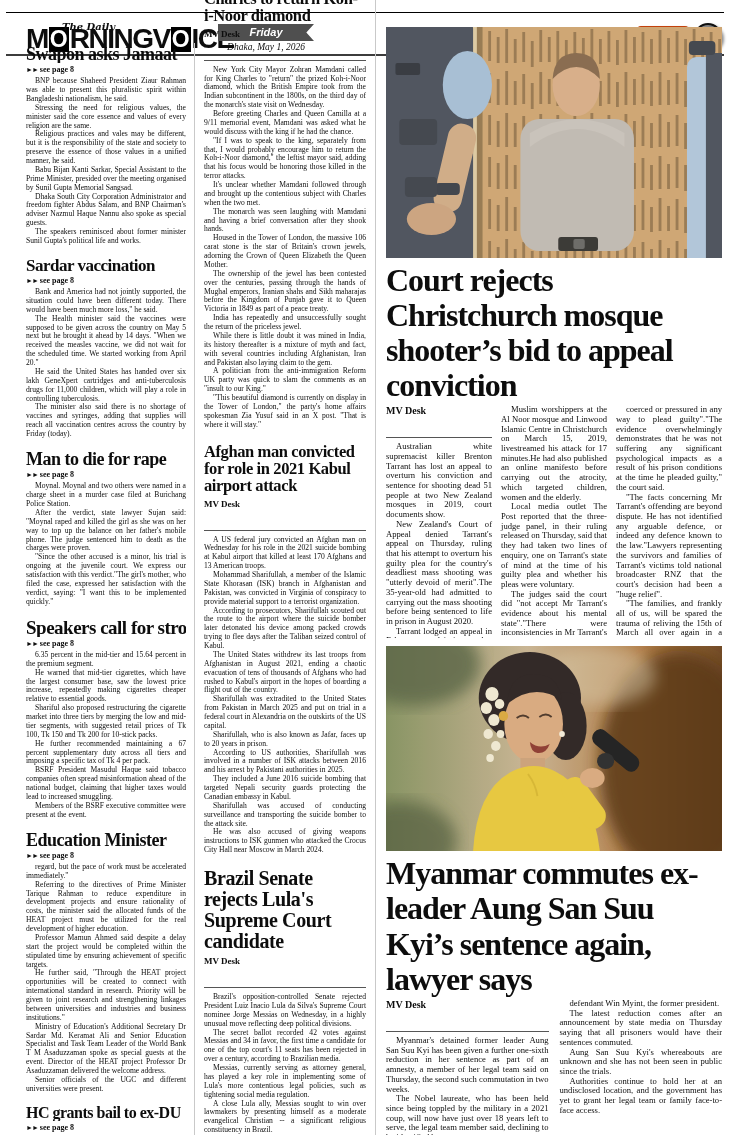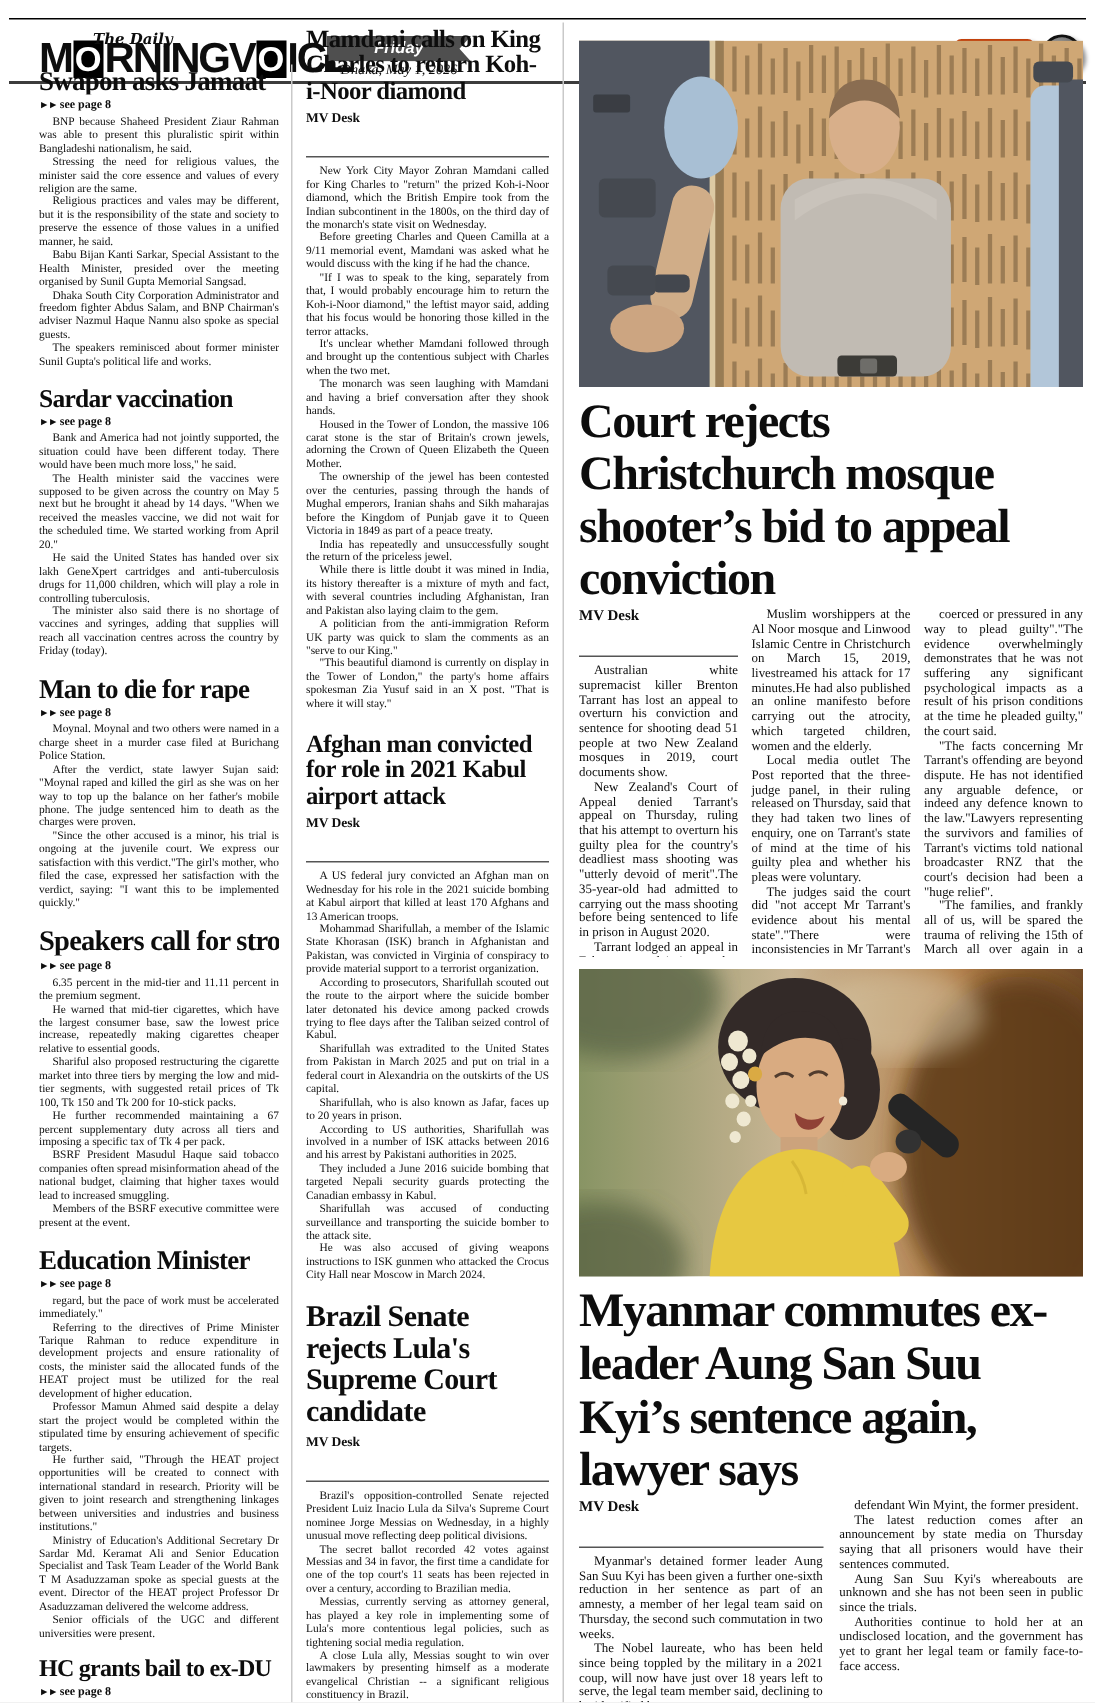--- a/index.html
+++ b/index.html
@@ -92,21 +92,21 @@
   <main class="content">
 
     <section class="col1">
       <article>
         <h2 class="small-head">Swapon asks Jamaat</h2>
         <div class="kicker"><span class="arrows">►►</span> <span>see page 8</span></div>
         <div class="body">
             <p>BNP because Shaheed President Ziaur Rahman was able to present this pluralistic spirit within Bangladeshi nationalism, he said.</p>
             <p>Stressing the need for religious values, the minister said the core essence and values of every religion are the same.</p>
             <p>Religious practices and vales may be different, but it is the responsibility of the state and society to preserve the essence of those values in a unified manner, he said.</p>
-            <p>Babu Bijan Kanti Sarkar, Special Assistant to the Health Minister, presided over the meeting organised by Sunil Gupta Memorial Sangsad.</p>
+            <p>Babu Bijan Kanti Sarkar, Special Assistant to the Prime Minister, presided over the meeting organised by Sunil Gupta Memorial Sangsad.</p>
             <p>Dhaka South City Corporation Administrator and freedom fighter Abdus Salam, and BNP Chairman's adviser Nazmul Haque Nannu also spoke as special guests.</p>
             <p>The speakers reminisced about former minister Sunil Gupta's political life and works.</p>
           </div>
       </article>
       <article>
         <h2 class="small-head" style="font-size:17px">Sardar vaccination</h2>
         <div class="kicker"><span class="arrows">►►</span> <span>see page 8</span></div>
         <div class="body">
             <p>Bank and America had not jointly supported, the situation could have been different today. There would have been much more loss," he said.</p>
             <p>The Health minister said the vaccines were supposed to be given across the country on May 5 next but he brought it ahead by 14 days. "When we received the measles vaccine, we did not wait for the scheduled time. We started working from April 20."</p>
@@ -120,21 +120,21 @@
         <div class="body">
             <p>Moynal. Moynal and two others were named in a charge sheet in a murder case filed at Burichang Police Station.</p>
             <p>After the verdict, state lawyer Sujan said: "Moynal raped and killed the girl as she was on her way to top up the balance on her father's mobile phone. The judge sentenced him to death as the charges were proven.</p>
             <p>"Since the other accused is a minor, his trial is ongoing at the juvenile court. We express our satisfaction with this verdict."The girl's mother, who filed the case, expressed her satisfaction with the verdict, saying: "I want this to be implemented quickly."</p>
           </div>
       </article>
       <article>
         <h2 class="small-head" style="font-size:19px">Speakers call for stronger</h2>
         <div class="kicker"><span class="arrows">►►</span> <span>see page 8</span></div>
         <div class="body">
-            <p>6.35 percent in the mid-tier and 11.11 percent in the premium segment.</p>
+            <p>6.35 percent in the mid-tier and 15.64 percent in the premium segment.</p>
             <p>He warned that mid-tier cigarettes, which have the largest consumer base, saw the lowest price increase, repeatedly making cigarettes cheaper relative to essential goods.</p>
             <p>Shariful also proposed restructuring the cigarette market into three tiers by merging the low and mid-tier segments, with suggested retail prices of Tk 100, Tk 150 and Tk 200 for 10-stick packs.</p>
             <p>He further recommended maintaining a 67 percent supplementary duty across all tiers and imposing a specific tax of Tk 4 per pack.</p>
             <p>BSRF President Masudul Haque said tobacco companies often spread misinformation ahead of the national budget, claiming that higher taxes would lead to increased smuggling.</p>
             <p>Members of the BSRF executive committee were present at the event.</p>
           </div>
       </article>
       <article>
         <h2 class="small-head">Education Minister</h2>
         <div class="kicker"><span class="arrows">►►</span> <span>see page 8</span></div>
@@ -162,31 +162,32 @@
         <div class="body">
             <p>New York City Mayor Zohran Mamdani called for King Charles to "return" the prized Koh-i-Noor diamond, which the British Empire took from the Indian subcontinent in the 1800s, on the third day of the monarch's state visit on Wednesday.</p>
             <p>Before greeting Charles and Queen Camilla at a 9/11 memorial event, Mamdani was asked what he would discuss with the king if he had the chance.</p>
             <p>"If I was to speak to the king, separately from that, I would probably encourage him to return the Koh-i-Noor diamond," the leftist mayor said, adding that his focus would be honoring those killed in the terror attacks.</p>
             <p>It's unclear whether Mamdani followed through and brought up the contentious subject with Charles when the two met.</p>
             <p>The monarch was seen laughing with Mamdani and having a brief conversation after they shook hands.</p>
             <p>Housed in the Tower of London, the massive 106 carat stone is the star of Britain's crown jewels, adorning the Crown of Queen Elizabeth the Queen Mother.</p>
             <p>The ownership of the jewel has been contested over the centuries, passing through the hands of Mughal emperors, Iranian shahs and Sikh maharajas before the Kingdom of Punjab gave it to Queen Victoria in 1849 as part of a peace treaty.</p>
             <p>India has repeatedly and unsuccessfully sought the return of the priceless jewel.</p>
             <p>While there is little doubt it was mined in India, its history thereafter is a mixture of myth and fact, with several countries including Afghanistan, Iran and Pakistan also laying claim to the gem.</p>
-            <p>A politician from the anti-immigration Reform UK party was quick to slam the comments as an "serve to our King."</p>
+            <p>A politician from the anti-immigration Reform UK party was quick to slam the comments as an "insult to our King."</p>
             <p>"This beautiful diamond is currently on display in the Tower of London," the party's home affairs spokesman Zia Yusuf said in an X post. "That is where it will stay."</p>
           </div>
       </article>
       <article>
         <h2 class="mid-head">Afghan man convicted for role in 2021 Kabul airport attack</h2>
         <div class="byline">MV Desk</div>
         <div class="body">
             <p>A US federal jury convicted an Afghan man on Wednesday for his role in the 2021 suicide bombing at Kabul airport that killed at least 170 Afghans and 13 American troops.</p>
             <p>Mohammad Sharifullah, a member of the Islamic State Khorasan (ISK) branch in Afghanistan and Pakistan, was convicted in Virginia of conspiracy to provide material support to a terrorist organization.</p>
             <p>According to prosecutors, Sharifullah scouted out the route to the airport where the suicide bomber later detonated his device among packed crowds trying to flee days after the Taliban seized control of Kabul.</p>
+            <p>The United States withdrew its last troops from Afghanistan in August 2021, ending a chaotic evacuation of tens of thousands of Afghans who had rushed to Kabul's airport in the hopes of boarding a flight out of the country.</p>
             <p>Sharifullah was extradited to the United States from Pakistan in March 2025 and put on trial in a federal court in Alexandria on the outskirts of the US capital.</p>
             <p>Sharifullah, who is also known as Jafar, faces up to 20 years in prison.</p>
             <p>According to US authorities, Sharifullah was involved in a number of ISK attacks between 2016 and his arrest by Pakistani authorities in 2025.</p>
             <p>They included a June 2016 suicide bombing that targeted Nepali security guards protecting the Canadian embassy in Kabul.</p>
             <p>Sharifullah was accused of conducting surveillance and transporting the suicide bomber to the attack site.</p>
             <p>He was also accused of giving weapons instructions to ISK gunmen who attacked the Crocus City Hall near Moscow in March 2024.</p>
           </div>
       </article>
       <article>
         <h2 class="mid-head" style="font-size:20px">Brazil Senate rejects Lula's Supreme Court candidate</h2>

